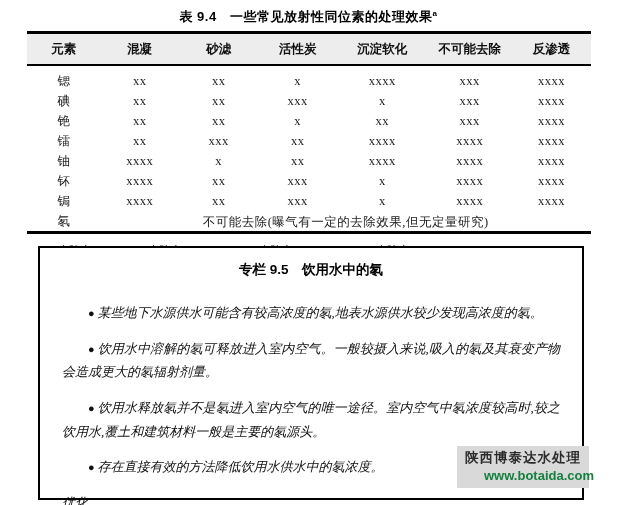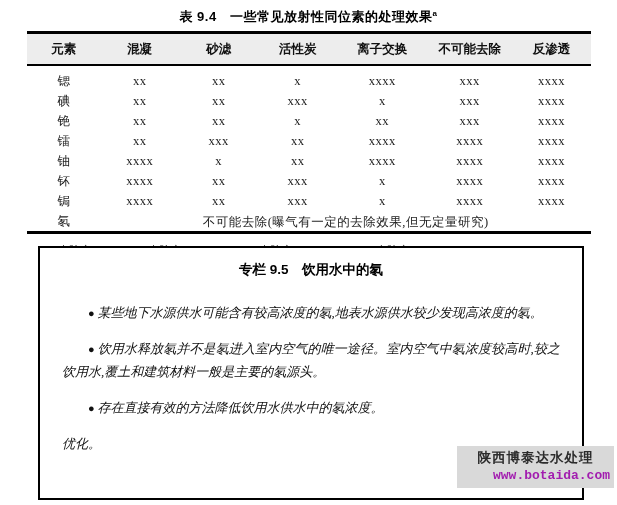--- a/index.html
+++ b/index.html
@@ -55,32 +55,32 @@
   }
   .box-body p{
     margin:12px;font-size:13px;line-height:1.82;text-align:justify;
     text-indent:2em;font-style:italic;color:#111;
     font-family:"Liberation Serif","DejaVu Serif",serif;
   }
   .box-body p .dot{font-style:normal;font-size:11px;}
   .box-body p.tail{text-indent:0;}
   
   .watermark{
-    position:absolute;left:457px;top:446px;width:157px;height:42px;
+    position:absolute;left:457px;top:446px;width:132px;height:42px;
     background:#d9d9d9;z-index:5;
     display:flex;flex-direction:column;justify-content:center;align-items:center;
   }
   .watermark .wm-cn{
     font-family:"Liberation Sans","DejaVu Sans",sans-serif;
     font-size:13.5px;font-weight:600;color:#2c2c2c;line-height:1.35;
     letter-spacing:1px;white-space:nowrap;
   }
   .watermark .wm-url{
-    font-family:Liberation Mono, monospace;
-    font-size:13px;font-weight:bold;color:#a21caf;line-height:1.3;
+    font-family:Liberation Sans, sans-serif;
+    font-size:13px;font-weight:bold;color:#15803d;line-height:1.3;
     white-space:nowrap;
     margin-left:32px;
   }
 </style>
 </head>
 <body>
 
 <div class="page">
 
   <div class="table-title"><span>表 9.4　一些常见放射性同位素的处理效果</span><sup>a</sup></div>
@@ -94,21 +94,21 @@
       <col class="col-4">
         <col class="col-5">
         <col class="col-6">
     </colgroup>
     <thead>
       <tr>
           <th>元素</th>
           <th>混凝</th>
           <th>砂滤</th>
           <th>活性炭</th>
-          <th>离子交换</th>
+          <th>沉淀软化</th>
           <th>不可能去除</th>
           <th>反渗透</th>
         </tr>
     </thead>
     <tbody>
         <tr>
           <td class="el">锶</td>
           <td>xx</td>
           <td>xx</td>
           <td>x</td>
@@ -176,20 +176,21 @@
         </tr>
       </tbody>
   </table>
 
   <div class="footnote">a,x=去除率 0~10%;xx=去除率 10%~40%;xxx=去除率 40%~70%;xxxx=去除率&gt;70%。</div>
 
   <div class="box">
     <div class="box-title">专栏 9.5　饮用水中的氡</div>
     <div class="box-body">
         <p><span class="dot">● </span>某些地下水源供水可能含有较高浓度的氡,地表水源供水较少发现高浓度的氡。</p>
+        <p><span class="dot">● </span>饮用水中溶解的氡可释放进入室内空气。一般较摄入来说,吸入的氡及其衰变产物会造成更大的氡辐射剂量。</p>
         <p><span class="dot">● </span>饮用水释放氡并不是氡进入室内空气的唯一途径。室内空气中氡浓度较高时,较之饮用水,覆土和建筑材料一般是主要的氡源头。</p>
         <p><span class="dot">● </span>存在直接有效的方法降低饮用水供水中的氡浓度。</p>
         <p class="tail">优化。</p>
       </div>
   </div>
 
   <div class="watermark">
     <span class="wm-cn">陕西博泰达水处理</span>
     <span class="wm-url">www.botaida.com</span>
   </div>

